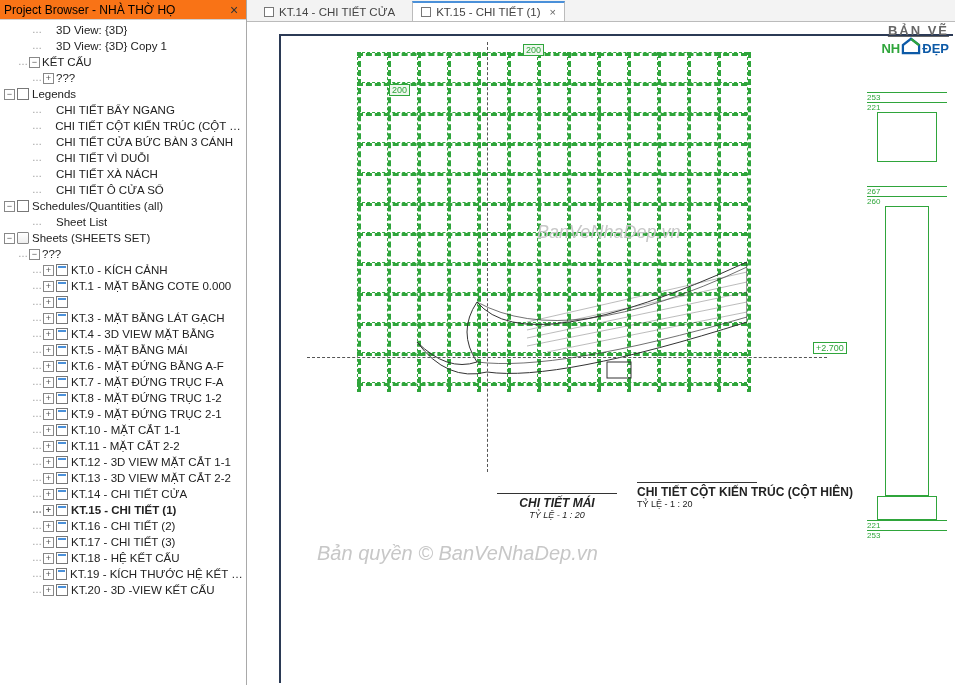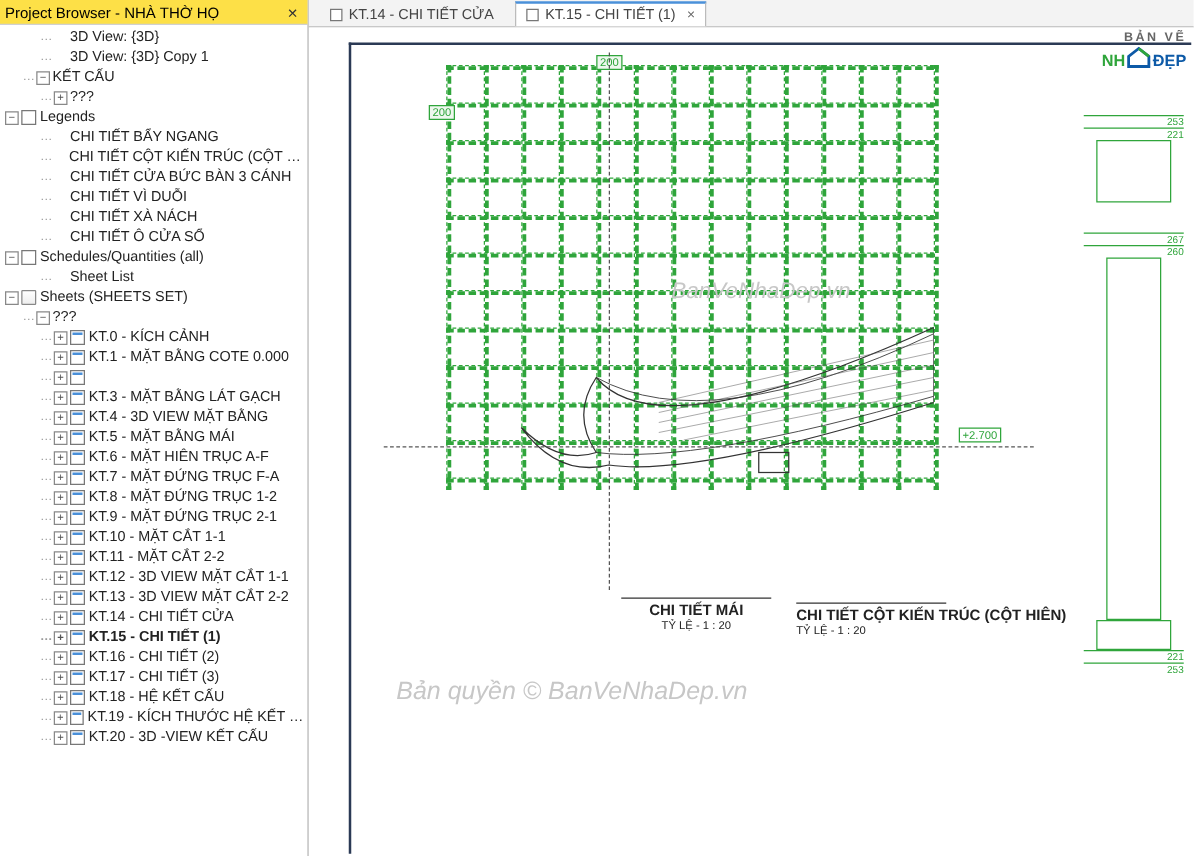--- a/index.html
+++ b/index.html
@@ -1,21 +1,21 @@
 <!DOCTYPE html>
 <html><head>
 <meta charset="utf-8">
 <style>
 * { box-sizing: border-box; margin: 0; padding: 0; font-family: "Segoe UI", Tahoma, sans-serif; }
 html, body { width: 955px; height: 685px; overflow: hidden; background: #fff; }
 .app { display: flex; width: 100%; height: 100%; }
 
 
 .left-panel { width: 247px; height: 100%; border-right: 1px solid #a9a9a9; background: #fff; display: flex; flex-direction: column; }
-.panel-header { height: 20px; display: flex; align-items: center; padding: 0 4px; border-bottom: 1px solid #d0d0d0; background: #fde047; font-size: 12px; }
+.panel-header { height: 20px; display: flex; align-items: center; padding: 0 4px; border-bottom: 1px solid #d0d0d0; background: #f97316; font-size: 12px; }
 .panel-title { flex: 1; }
 .close-btn { width: 16px; text-align: center; color: #333; cursor: pointer; font-size: 14px; line-height: 14px; }
 .tree { flex: 1; overflow: hidden; font-size: 11.5px; line-height: 16px; color: #222; padding-top: 2px; }
 .tree-row { display: flex; align-items: center; height: 16px; white-space: nowrap; cursor: default; }
 .tree-row.active { font-weight: bold; }
 .exp { width: 11px; height: 11px; border: 1px solid #888; font-size: 9px; line-height: 9px; text-align: center; margin-right: 2px; color: #555; background: #fff; }
 .exp.empty { border: none; }
 .dots { color: #999; font-size: 10px; margin-right: 2px; letter-spacing: -1px; }
 .node-icon { width: 12px; height: 12px; margin-right: 3px; display: inline-block; }
 .ic-folder { background: linear-gradient(#fff,#eee); border: 1px solid #888; border-radius: 1px; }
@@ -34,39 +34,39 @@
 .canvas-wrap { flex: 1; position: relative; background: #fff; }
 .sheet-border { position: absolute; top: 12px; left: 32px; right: 2px; bottom: 2px; border: 2px solid #2b3a55; border-bottom: none; border-right: none; }
 
 
 .dwg-grid { position: absolute; left: 110px; top: 30px; width: 390px; height: 340px; }
 .dwg-grid .gl { position: absolute; border-color: #2fa53b; border-style: dashed; }
 .dwg-grid .gv { width: 0; height: 100%; border-left-width: 1px; }
 .dwg-grid .gh { height: 0; width: 100%; border-top-width: 1px; }
 .roof-outline { position: absolute; left: 160px; top: 190px; width: 340px; height: 170px; }
 .roof-outline svg { width: 100%; height: 100%; }
-.dim-chip { position: absolute; background: #eef7ee; color: #2fa53b; font-size: 9px; padding: 0 2px; border: 1px solid #2fa53b; }
+.dim-chip { position: absolute; background: #eef7ee; color: #2fa53b; font-size: 9px; padding: 0 2px; border: 1px solid #2fa53b; margin-left: 46px; }
 .axis-line { position: absolute; background: #555; }
 .axis-h { height: 1px; }
 .axis-v { width: 1px; }
 
 .title-block { position: absolute; font-size: 10px; color: #222; text-align: center; }
 .title-block .t1 { font-weight: bold; font-size: 12px; }
 .title-block .t2 { font-size: 9px; }
 
 
 .col-detail { position: absolute; right: 8px; top: 70px; width: 80px; }
 .col-detail .topcap { width: 60px; height: 50px; border: 1px solid #2fa53b; margin: 0 auto 4px; position: relative; }
 .col-detail .shaft { width: 44px; height: 290px; border: 1px solid #2fa53b; margin: 0 auto; position: relative; }
 .col-detail .base { width: 60px; height: 24px; border: 1px solid #2fa53b; margin: 0 auto; }
-.col-detail .dim { border-top: 1px solid #2fa53b; font-size: 8px; color: #2fa53b; text-align: right; }
+.col-detail .dim { border-top: 1px solid #2fa53b; font-size: 8px; color: #2fa53b; text-align: left; }
 
 
 .logo { position: absolute; top: 2px; right: 6px; font-weight: bold; font-size: 13px; line-height: 13px; text-align: right; }
-.logo .l1 { color: #666; font-size: 10px; letter-spacing: 2px; }
+.logo .l1 { color: #666; font-size: 13px; letter-spacing: 2px; text-decoration: underline; }
 .logo .l2 { color: #2fa53b; }
 .logo .l2 .dep { color: #0d5aa7; }
 .logo .house { display: inline-block; width: 22px; height: 18px; vertical-align: bottom; }
 .wm { position: absolute; color: #c7c7c7; font-size: 18px; font-style: italic; pointer-events: none; }
 </style>
 </head>
 <body>
 
 <div class="app">
 
@@ -183,21 +183,21 @@
         <div class="tree-row" style="padding-left: 32px;">
           <span class="dots">…</span>
           <span class="exp">+</span>
           <span class="node-icon ic-sheet"></span>
           <span class="label">KT.5 - MẶT BẰNG MÁI</span>
         </div>
         <div class="tree-row" style="padding-left: 32px;">
           <span class="dots">…</span>
           <span class="exp">+</span>
           <span class="node-icon ic-sheet"></span>
-          <span class="label">KT.6 - MẶT HIÊN TRỤC A-F</span>
+          <span class="label">KT.6 - MẶT ĐỨNG BẰNG A-F</span>
         </div>
         <div class="tree-row" style="padding-left: 32px;">
           <span class="dots">…</span>
           <span class="exp">+</span>
           <span class="node-icon ic-sheet"></span>
           <span class="label">KT.7 - MẶT ĐỨNG TRỤC F-A</span>
         </div>
         <div class="tree-row" style="padding-left: 32px;">
           <span class="dots">…</span>
           <span class="exp">+</span>
@@ -336,21 +336,21 @@
             <path d="M120 110 L340 60 M120 118 L340 70 M120 126 L340 80 M120 134 L340 90 M140 140 L340 100"></path>
           </g>
           <rect x="200" y="150" width="24" height="16" fill="none" stroke="#333"></rect>
         </svg>
       </div>
       <div class="dim-chip" style="left:520px; top:320px; background:#fff;">+2.700</div>
 
       <div class="axis-line axis-h" style="left:60px; top:335px; width:520px; border-top:1px dashed #555; background:none;"></div>
       <div class="axis-line axis-v" style="left:240px; top:20px; height:430px; border-left:1px dashed #555; background:none;"></div>
 
-      <div class="title-block" style="left:210px; top:456px; width:200px;">
+      <div class="title-block" style="left:210px; top:471px; width:200px;font-style:italic;">
         <div style="border-top:1px solid #333; width:120px; margin:0 auto 2px;"></div>
         <div class="t1">CHI TIẾT MÁI</div>
         <div class="t2">TỶ LỆ - 1 : 20</div>
       </div>
       <div class="title-block" style="left:390px; top:460px; width:300px;">
         <div style="border-top:1px solid #333; width:120px; margin:0 0 2px;"></div>
         <div class="t1" style="text-align:left;">CHI TIẾT CỘT KIẾN TRÚC (CỘT HIÊN)</div>
         <div class="t2" style="text-align:left;">TỶ LỆ -  1 : 20</div>
       </div>
 

